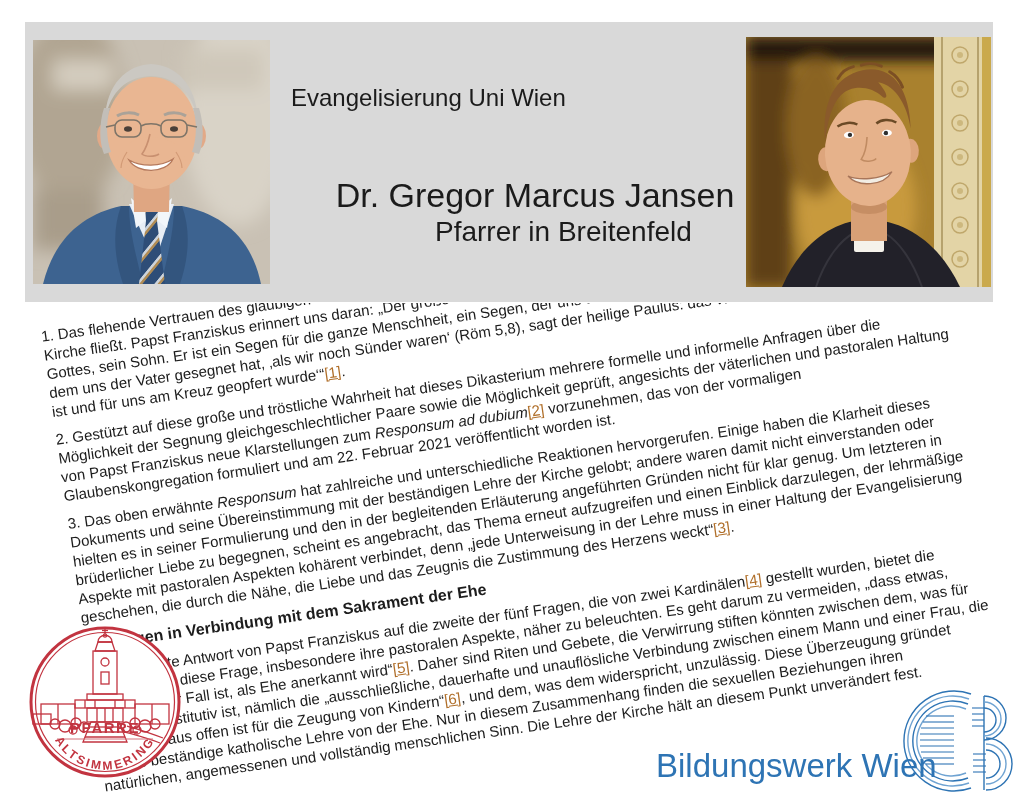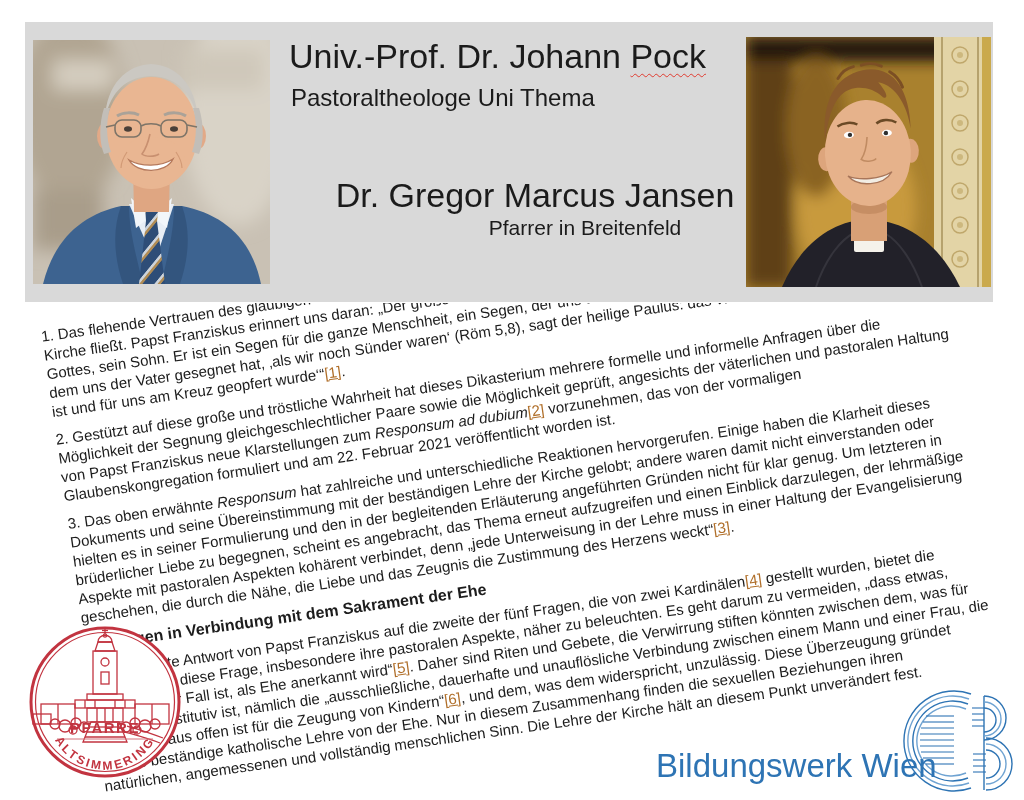--- a/index.html
+++ b/index.html
@@ -10,21 +10,21 @@
   
   .band{position:absolute;left:25px;top:22px;width:968px;height:280px;background:#d9d9d9;}
   .photo{position:absolute;overflow:hidden;}
   .photo1{left:33px;top:40px;width:237px;height:244px;}
   .photo2{left:746px;top:37px;width:245px;height:250px;}
   .photo svg{display:block;width:100%;height:100%;}
   .t1{position:absolute;left:289px;top:37px;font-size:34px;color:#1b1b1b;white-space:nowrap;}
   .squiggle{text-decoration-line:underline;text-decoration-style:wavy;text-decoration-color:#e03c31;text-decoration-thickness:1px;text-underline-offset:5px;}
   .s1{position:absolute;left:291px;top:84px;font-size:24px;color:#1b1b1b;white-space:nowrap;}
   .t2{position:absolute;left:335px;top:176px;width:400px;text-align:center;font-size:34px;color:#1b1b1b;white-space:nowrap;}
-  .s2{position:absolute;left:435px;top:216px;width:300px;text-align:center;font-size:21px;color:#1b1b1b;white-space:nowrap;}
+  .s2{position:absolute;left:435px;top:216px;width:300px;text-align:left;font-size:28px;color:#1b1b1b;white-space:nowrap;}
   
   .doc-clip{position:absolute;left:0;top:303px;width:1024px;height:497px;overflow:hidden;}
   .doc-rot{position:absolute;left:40px;top:24px;transform:rotate(-8deg);transform-origin:0 0;
            font-size:15px;color:#1c1c1c;}
   .doc-block{margin:0 0 9px 0;}
   .doc-heading .doc-line{font-weight:bold;font-size:16px;}
   .doc-line{white-space:nowrap;height:19px;line-height:19px;}
   .doc-line i{font-style:italic;}
   .fn{color:#b06f2a;text-decoration:underline;}
   
@@ -165,22 +165,21 @@
         <ellipse cx="104" cy="97" rx="5" ry="3.2" fill="#fff"></ellipse>
         <ellipse cx="142" cy="97" rx="5" ry="3.2" fill="#fff"></ellipse>
         <circle cx="105" cy="97" r="2.2" fill="#2f2f2f"></circle>
         <circle cx="141" cy="97" r="2.2" fill="#2f2f2f"></circle>
         <path d="M122,100 C121,110 118,118 115,122 C118,125 127,125 130,122" stroke="#c08b62" stroke-width="1.6" fill="none"></path>
         <path d="M101,138 C110,150 136,150 145,136 C133,143 112,143 101,138 Z" fill="#f2ede4" stroke="#a8765a" stroke-width="1.4"></path>
       </g>
     </svg>
   </div>
 
-  <div class="t1"><span>Univ.-Prof. Dr. Johann </span><span class="squiggle">Pock</span></div>
-  <div class="s1">Pastoraltheologe Uni Thema</div>
+  <div class="s1">Evangelisierung Uni Wien</div>
   <div class="t2">Dr. Gregor Marcus Jansen</div>
   <div class="s2">Pfarrer in Breitenfeld</div>
 
   <div class="doc-clip">
     <div class="doc-rot">
         <div class="doc-block">
           <div class="doc-line">1. Das flehende Vertrauen des gläubigen Volkes Gottes empfängt die Gabe des Segens, der aus dem Herzen der</div>
           <div class="doc-line">Kirche fließt. Papst Franziskus erinnert uns daran: „Der große Segen Gottes ist Jesus Christus, die große Gabe</div>
           <div class="doc-line">Gottes, sein Sohn. Er ist ein Segen für die ganze Menschheit, ein Segen, der uns alle gerettet hat. Er ist das ewige Wort, mit</div>
           <div class="doc-line">dem uns der Vater gesegnet hat, ‚als wir noch Sünder waren‘ (Röm 5,8), sagt der heilige Paulus: das Wort, das Fleisch geworden</div>

